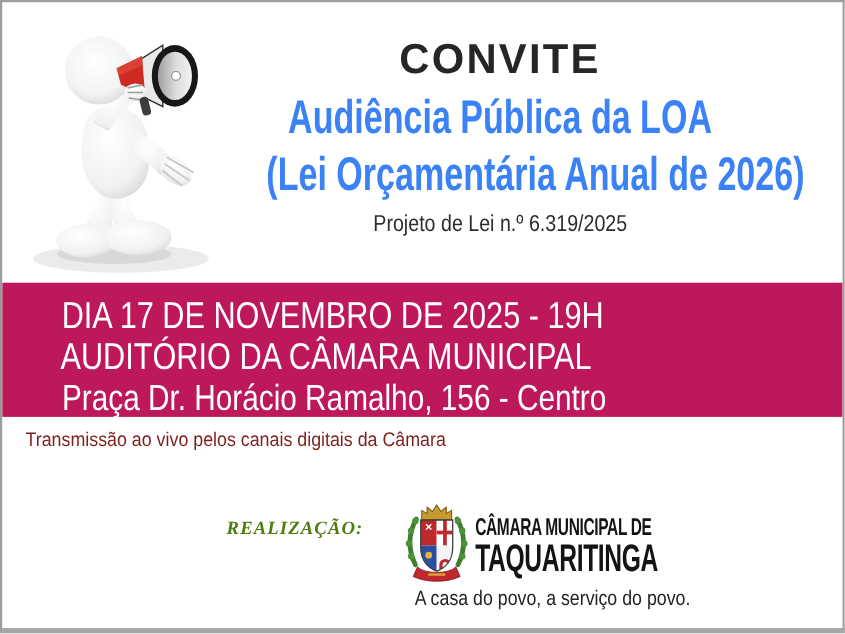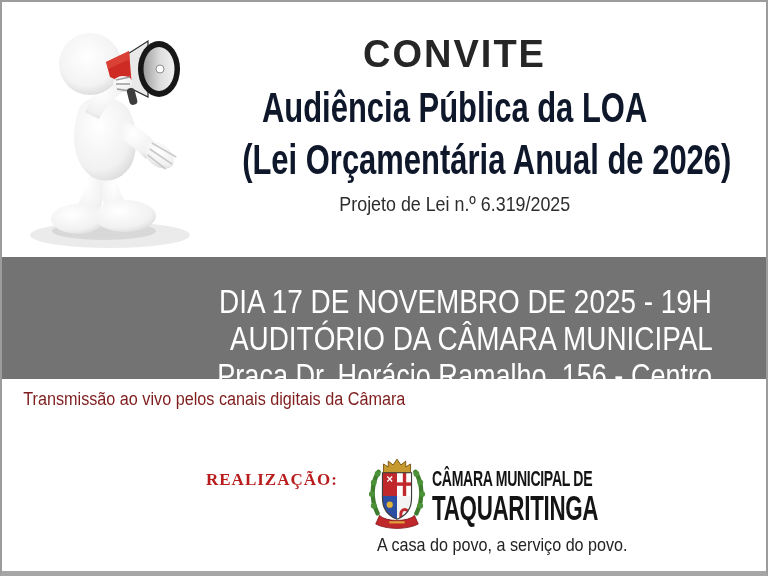--- a/index.html
+++ b/index.html
@@ -4,39 +4,39 @@
 <style>
   html,body{margin:0;padding:0;background:#ffffff;}
   .poster{
     position:relative;width:768px;height:576px;box-sizing:border-box;
     background:#ffffff;border:2px solid #9c9c9c;border-bottom:5px solid #a6a6a6;
     overflow:hidden;font-family:"Liberation Sans",sans-serif;color:#222;
   }
   .figure-wrap{position:absolute;left:6px;top:12px;width:190px;height:238px;}
   .top-block{position:absolute;left:145px;top:0;width:615px;height:255px;text-align:center;}
   .convite{position:absolute;top:31px;left:0;width:100%;font-weight:bold;font-size:38px;letter-spacing:2px;color:#262626;}
-  .heading{position:absolute;left:0;width:100%;font-weight:bold;font-size:43px;color:#0f172a;white-space:nowrap;line-height:46px;}
+  .heading{position:absolute;left:0;width:100%;font-weight:bold;font-size:43px;color:#3b82f6;white-space:nowrap;line-height:46px;}
   .heading .cond{display:inline-block;transform:scaleX(0.72);transform-origin:50% 50%;}
   .h1{top:82px;}
   .h2{top:134px;text-decoration:underline;}
   .subtitle{position:absolute;top:190px;left:0;width:100%;font-size:21px;color:#2d2d2d;white-space:nowrap;}
   .subtitle .cond{display:inline-block;transform:scaleX(0.85);transform-origin:50% 50%;}
   .banner{
-    position:absolute;left:0;top:255px;width:100%;height:122px;background:#737373;
-    color:#ffffff;text-align:right;padding-top:26px;box-sizing:border-box;
+    position:absolute;left:0;top:255px;width:100%;height:122px;background:#be185d;
+    color:#ffffff;text-align:left;padding-top:12px;box-sizing:border-box;
   }
   .banner .line{height:37px;line-height:37px;font-size:34px;white-space:nowrap;}
   .banner .line3{font-size:33px;}
   .banner .cond{display:inline-block;transform:scaleX(0.82);transform-origin:50% 50%;}
   .transmission{position:absolute;top:387px;left:0;width:100%;text-align:left;font-size:18px;color:#7f1d1d;white-space:nowrap;}
   .transmission .cond{display:inline-block;transform:scaleX(0.9);transform-origin:50% 50%;}
   .realization-label{
     position:absolute;left:204px;top:468px;
     font-family:"Liberation Serif",serif;font-weight:bold;font-size:17px;
-    letter-spacing:1px;color:#b91c1c;
+    letter-spacing:1px;color:#4d7c0f;font-style:italic;
   }
   .crest-wrap{position:absolute;left:364px;top:455px;width:62px;height:76px;}
   .org{position:absolute;left:430px;top:465px;width:220px;color:#141414;}
   .org .l1{display:block;font-weight:bold;font-size:22px;line-height:24px;letter-spacing:-0.5px;transform:scaleX(0.64);transform-origin:0 50%;white-space:nowrap;}
   .org .l2{display:block;font-weight:bold;font-size:35px;line-height:33px;letter-spacing:-0.5px;transform:scaleX(0.64);transform-origin:0 50%;white-space:nowrap;}
   .tagline{position:absolute;left:300px;top:532px;width:400px;text-align:center;font-size:19px;color:#232323;white-space:nowrap;}
   .tagline .cond{display:inline-block;transform:scaleX(0.85);transform-origin:50% 50%;}
 </style>
 </head>
 <body>

